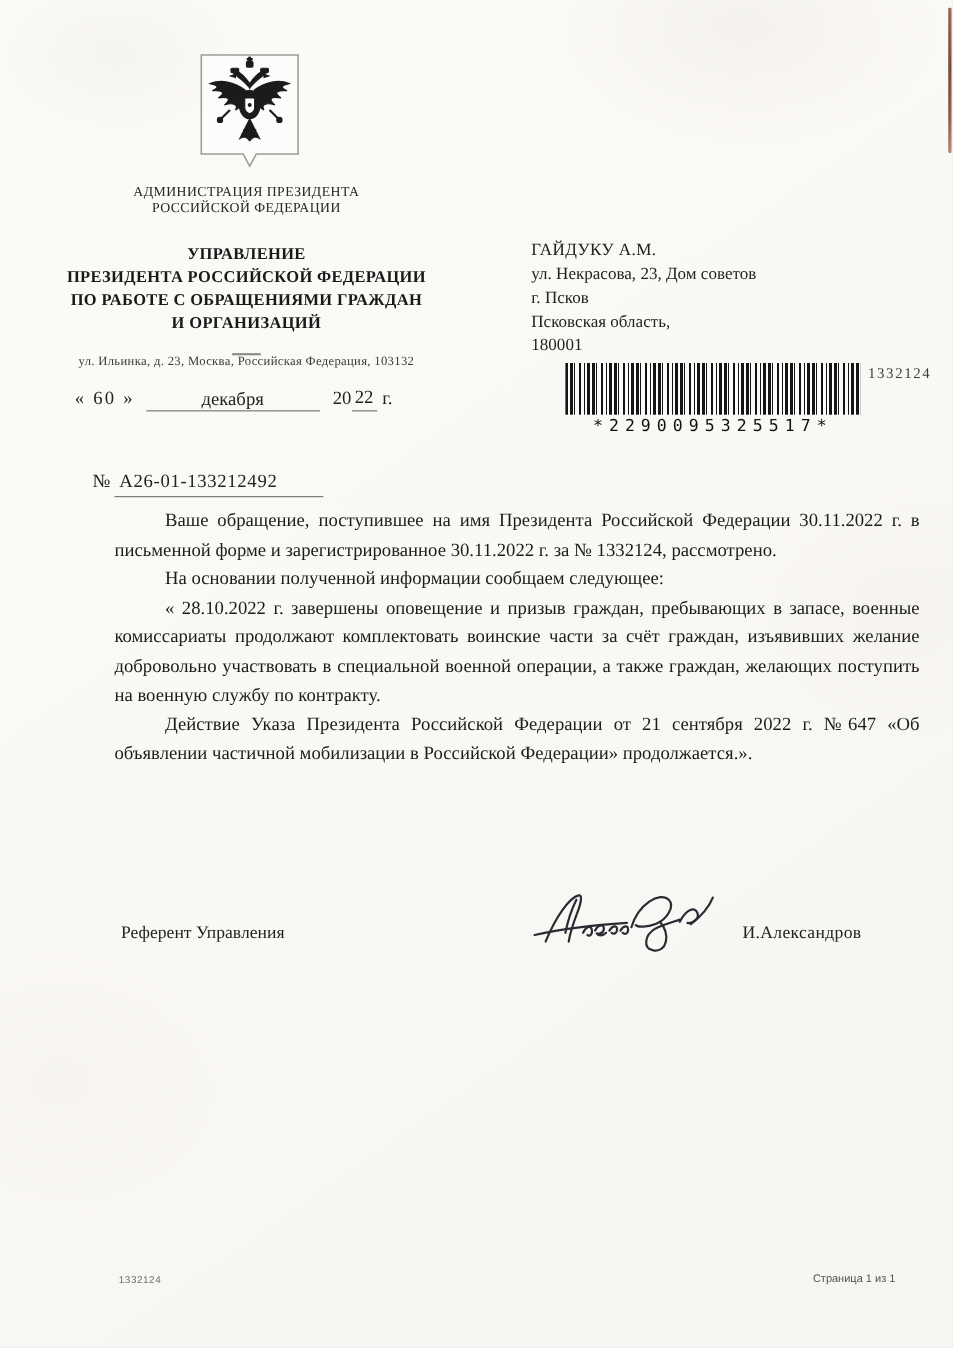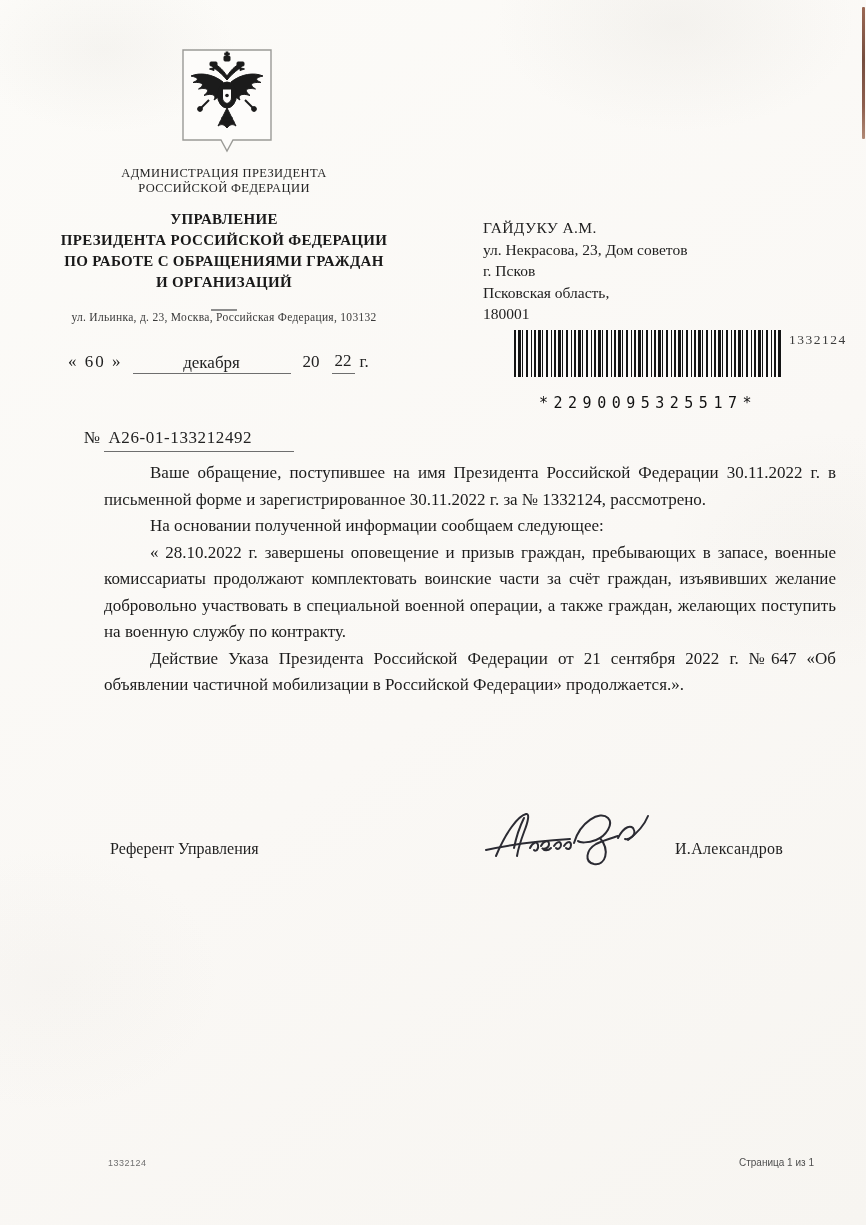--- a/index.html
+++ b/index.html
@@ -27,54 +27,54 @@
     background:linear-gradient(180deg,#8a4f38 0%, #5e2f1e 40%, #7a4330 75%, #a4765f 100%);
     border-radius:1px; opacity:.85;
   }
 
   
   .lh-col{ position:absolute; left:28px; top:48px; width:392px; text-align:center; }
   .emblem-box{
     display:inline-block; margin-left:6px;
   }
   .org{ font-size:12.5px; letter-spacing:.4px; line-height:15px; margin-top:8px; color:#262626; }
-  .dept{ font-size:15px; font-weight:bold; letter-spacing:.3px; line-height:21px; margin-top:13px; color:#191919; }
+  .dept{ font-size:15px; font-weight:bold; letter-spacing:.3px; line-height:21px; margin-top:24px; color:#191919; }
   .sep-dash{ width:26px; height:2px; background:#8d8d8d; margin:16px auto 0; }
   .lh-address{ font-size:11.5px; font-weight:400; letter-spacing:.3px; margin-top:0; white-space:nowrap; color:#3a3a3a; }
 
   
   .recipient{ position:absolute; left:483px; top:217px; font-size:15.5px; line-height:21.5px; color:#222; }
   .recipient .name{ letter-spacing:.4px; }
 
   
   .barcode-wrap{ position:absolute; left:514px; top:330px; width:268px; text-align:center; }
   .barcode{
     height:47px; width:268px;
     background:repeating-linear-gradient(90deg,
       #141414 0 2px, #fbfaf8 2px 4px,
       #141414 4px 7px, #fbfaf8 7px 8px,
       #141414 8px 9px, #fbfaf8 9px 12px,
       #141414 12px 14px, #fbfaf8 14px 17px,
       #141414 17px 18px, #fbfaf8 18px 20px);
   }
   .barcode-digits{
     font-family:"DejaVu Sans Mono", monospace;
-    font-size:15px; letter-spacing:5.5px; margin-top:17px; color:#111; white-space:nowrap;
+    font-size:15px; letter-spacing:5.5px; margin-top:1px; color:#111; white-space:nowrap;
   }
   .barcode-side{ position:absolute; left:789px; top:332px; font-size:13.5px; letter-spacing:1.5px; color:#3c3c3c; }
 
   
   .date-line{ position:absolute; left:68px; top:351px; font-size:17px; color:#222; display:flex; align-items:flex-end; }
   .date-line .quoted{ letter-spacing:2px; padding-bottom:2px; }
   .date-month{
     display:inline-block; width:158px; text-align:center;
     border-bottom:1.5px solid #6e6e6e; margin-left:10px; padding-bottom:0;
   }
   .date-year{ margin-left:12px; padding-bottom:2px; }
-  .date-year2{ display:inline-block; border-bottom:1.5px solid #6e6e6e; padding:0 3px 2px; margin-left:12px; }
+  .date-year2{ display:inline-block; border-bottom:1.5px solid #6e6e6e; padding:0 3px 2px; margin-left:0; }
   .date-g{ margin-left:5px; padding-bottom:2px; }
 
   .ref-line{ position:absolute; left:84px; top:392px; font-size:17px; color:#222;margin-top:36px; }
   .ref-value{
     display:inline-block; border-bottom:1.5px solid #6e6e6e;
     padding:0 42px 3px 4px; letter-spacing:.6px;
   }
 
   
   .body-text{

